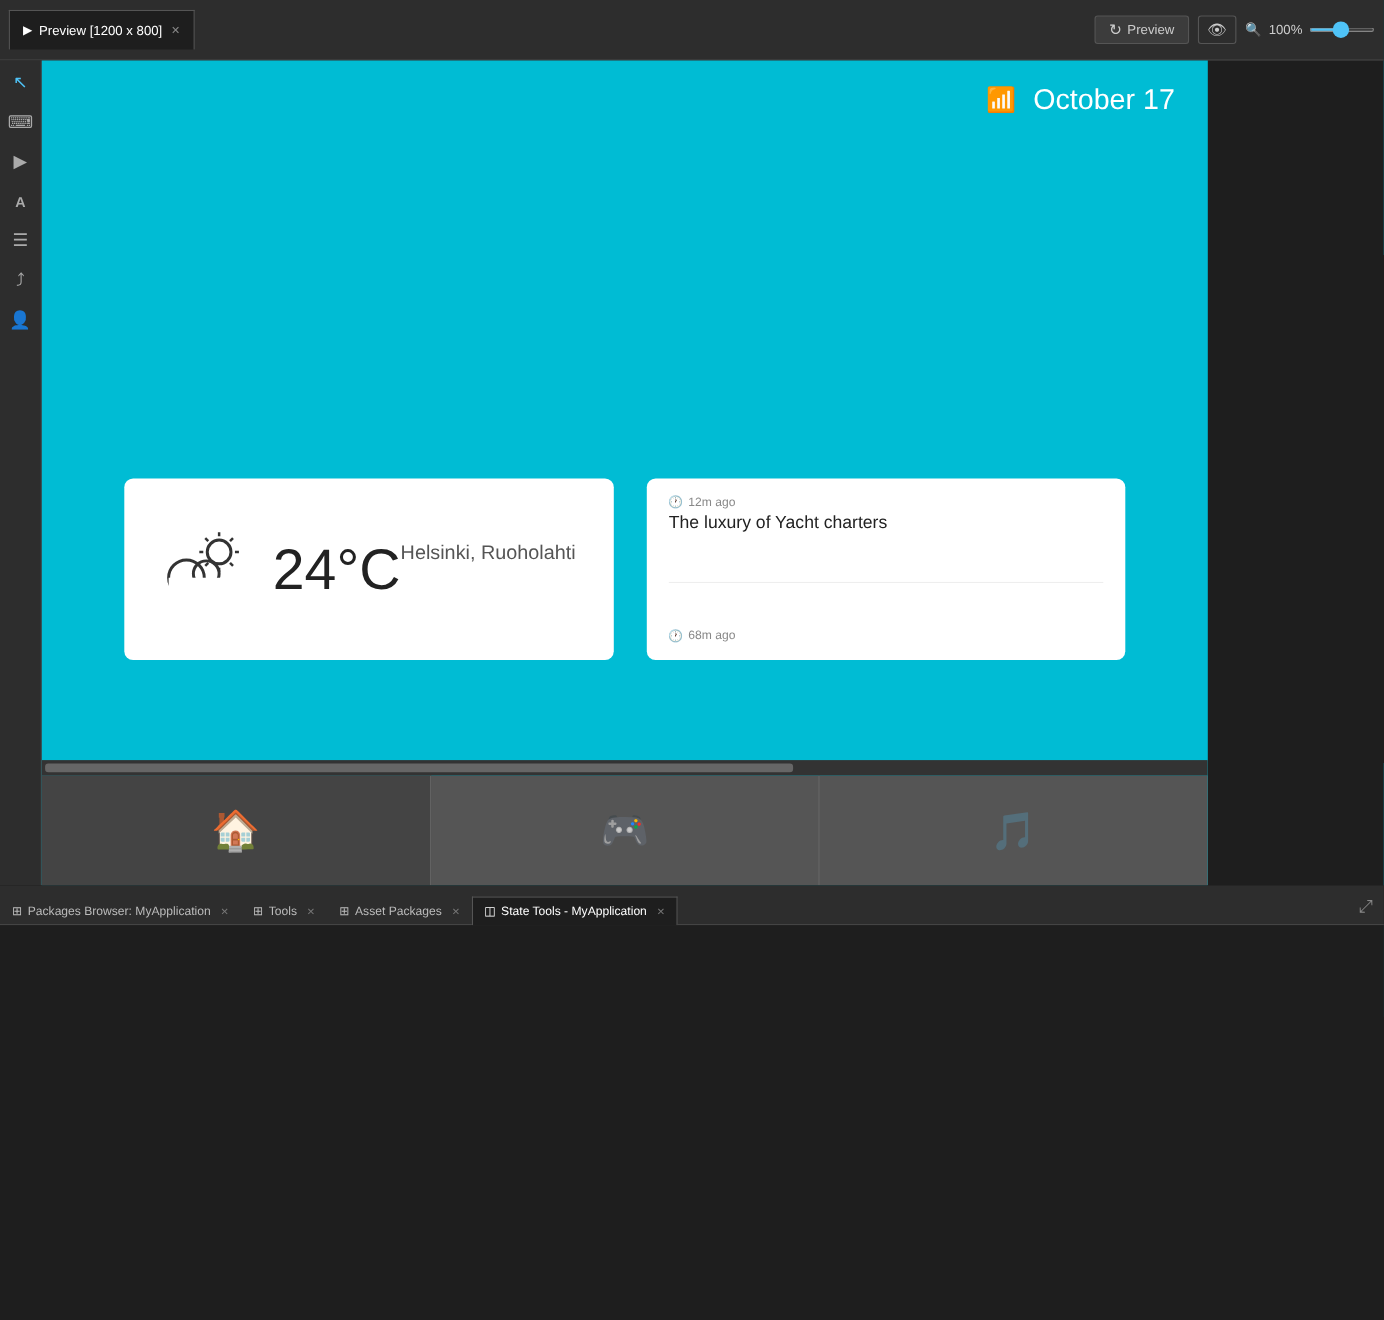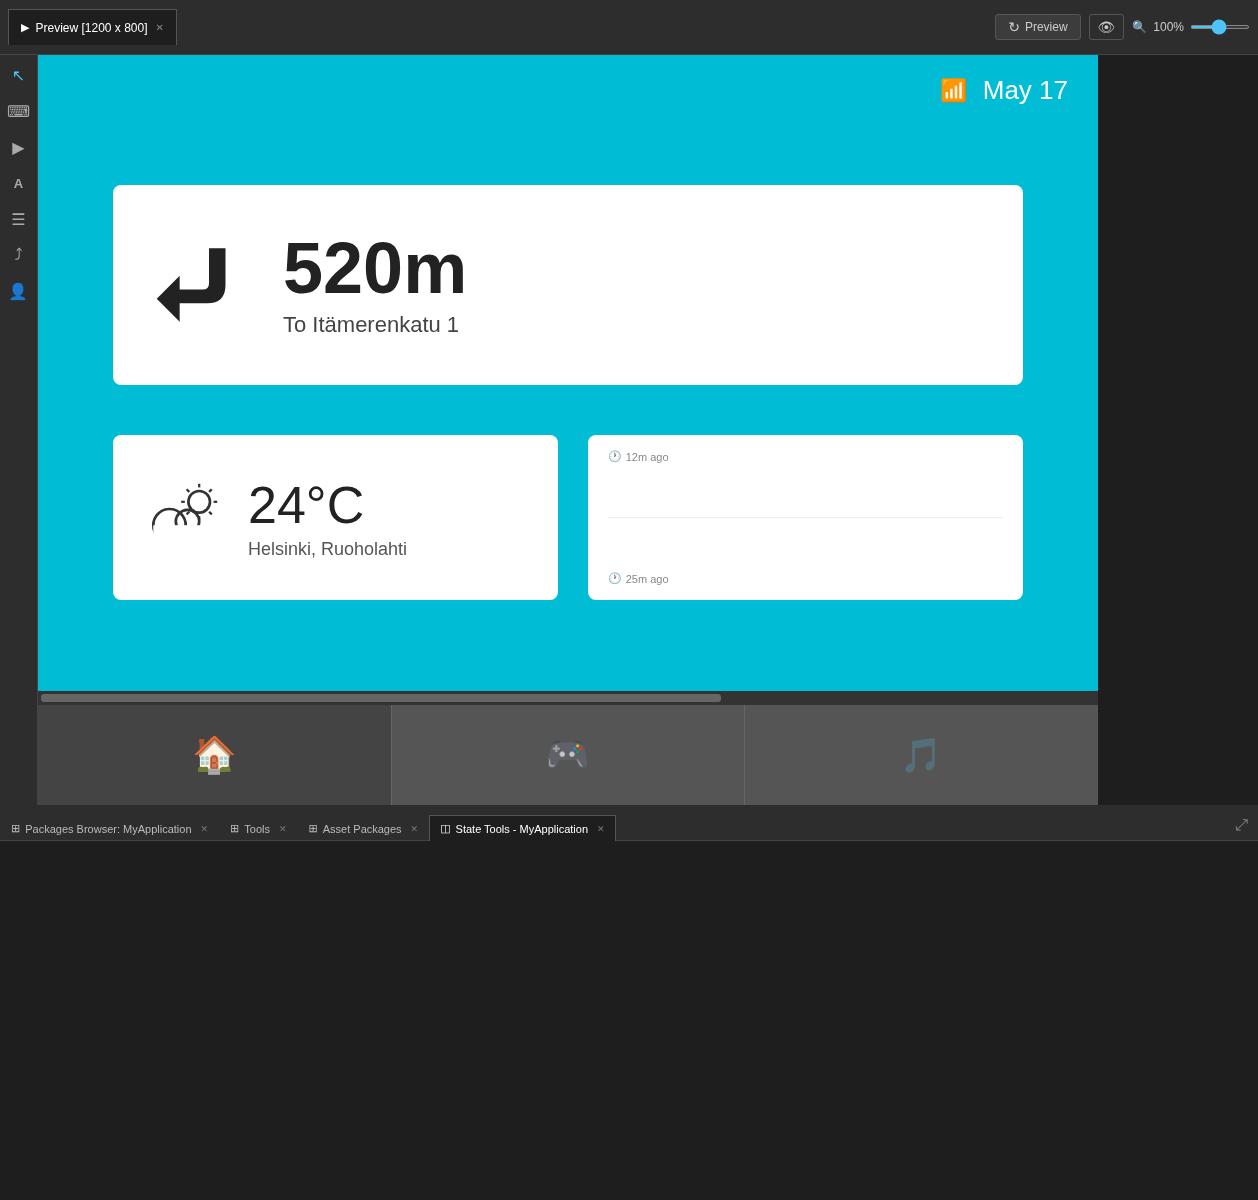--- a/index.html
+++ b/index.html
@@ -152,21 +152,21 @@
       width: 445px;
       height: 165px;
       background: white;
       border-radius: 8px;
       display: flex;
       align-items: center;
       padding: 20px 25px;
       gap: 20px;
     }
     .weather-icon-svg { width: 90px; height: 80px; flex-shrink: 0; }
-    .weather-info { display: flex; flex-direction: column; justify-content: space-between; }
+    .weather-info { display: flex; flex-direction: row; justify-content: space-between; }
     .weather-temp { font-size: 52px; font-weight: 500; color: #222; }
     .weather-location { font-size: 18px; color: #555; margin-top: 4px; }
 
     
     .news-card {
       position: absolute;
       top: 380px;
       left: 550px;
       width: 435px;
       height: 165px;
@@ -283,33 +283,23 @@
   <div class="sidebar-icon" style="font-size:13px;font-weight:bold;">A</div>
   <div class="sidebar-icon">☰</div>
   <div class="sidebar-icon">⤴</div>
   <div class="sidebar-icon">👤</div>
 </div>
 
 <div id="preview-area">
 
   <div class="status-bar">
     <span class="wifi-icon">📶</span>
-    <span class="date-text">May 17</span>
-  </div>
-
-  <div class="nav-card">
-
-    <svg class="turn-arrow" viewBox="0 0 120 120">
-      <path d="M90 20 L90 60 Q90 80 70 80 L40 80 L40 100 L15 75 L40 50 L40 65 L65 65 Q72 65 72 58 L72 20 Z" fill="#222" stroke="none"></path>
-    </svg>
-    <div class="nav-info">
-      <span class="nav-distance">520m</span>
-      <span class="nav-street">To Itämerenkatu 1</span>
-    </div>
-  </div>
+    <span class="date-text">October 17</span>
+  </div>
+
 
   <div class="weather-card">
     <svg class="weather-icon-svg" viewBox="0 0 100 80">
 
       <circle cx="68" cy="22" r="12" fill="none" stroke="#333" stroke-width="3"></circle>
       <line x1="68" y1="6" x2="68" y2="2" stroke="#333" stroke-width="2.5"></line>
       <line x1="68" y1="38" x2="68" y2="42" stroke="#333" stroke-width="2.5"></line>
       <line x1="52" y1="22" x2="48" y2="22" stroke="#333" stroke-width="2.5"></line>
       <line x1="84" y1="22" x2="88" y2="22" stroke="#333" stroke-width="2.5"></line>
       <line x1="57" y1="11" x2="54" y2="8" stroke="#333" stroke-width="2.5"></line>
@@ -327,26 +317,27 @@
       <span class="weather-location">Helsinki, Ruoholahti</span>
     </div>
   </div>
 
   <div class="news-card">
     <div class="news-item">
       <span class="news-time">
         <span>🕐</span>
         <span>12m ago</span>
       </span>
+      <span class="news-headline">The luxury of Yacht charters</span>
     </div>
     <hr class="news-divider">
     <div class="news-item">
       <span class="news-time">
         <span>🕐</span>
-        <span>25m ago</span>
+        <span>68m ago</span>
       </span>
     </div>
   </div>
 
   <div class="tab-bar">
     <div class="tab-bar-item active">
       <span style="color:#4fc3f7; font-size:36px;">🏠</span>
     </div>
     <div class="tab-bar-item">
       <span style="color:#4caf50; font-size:36px;">🎮</span>

